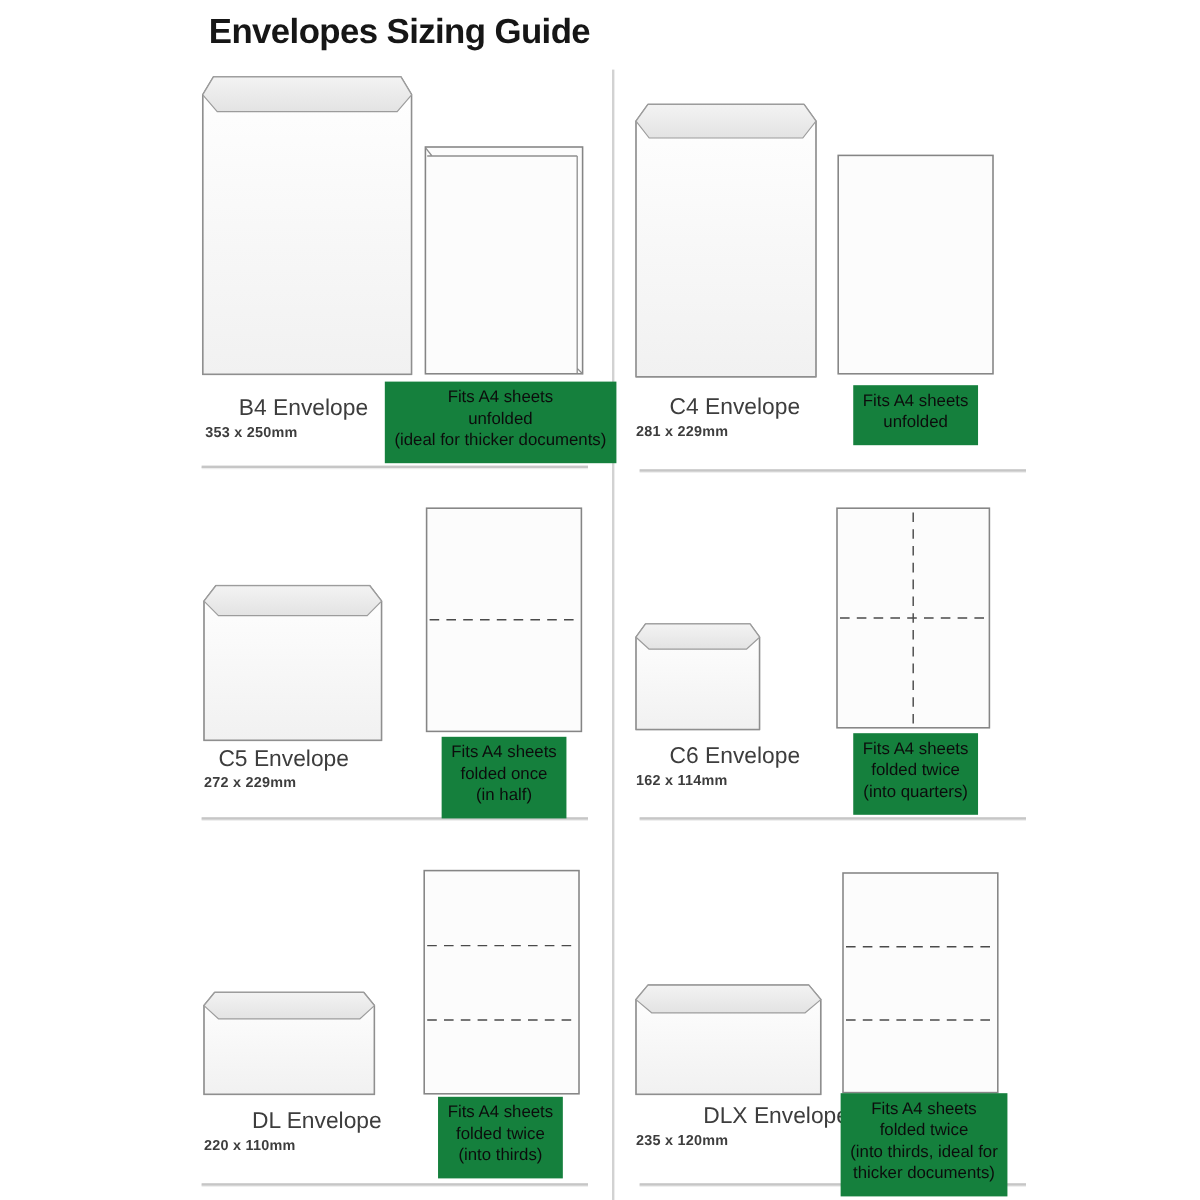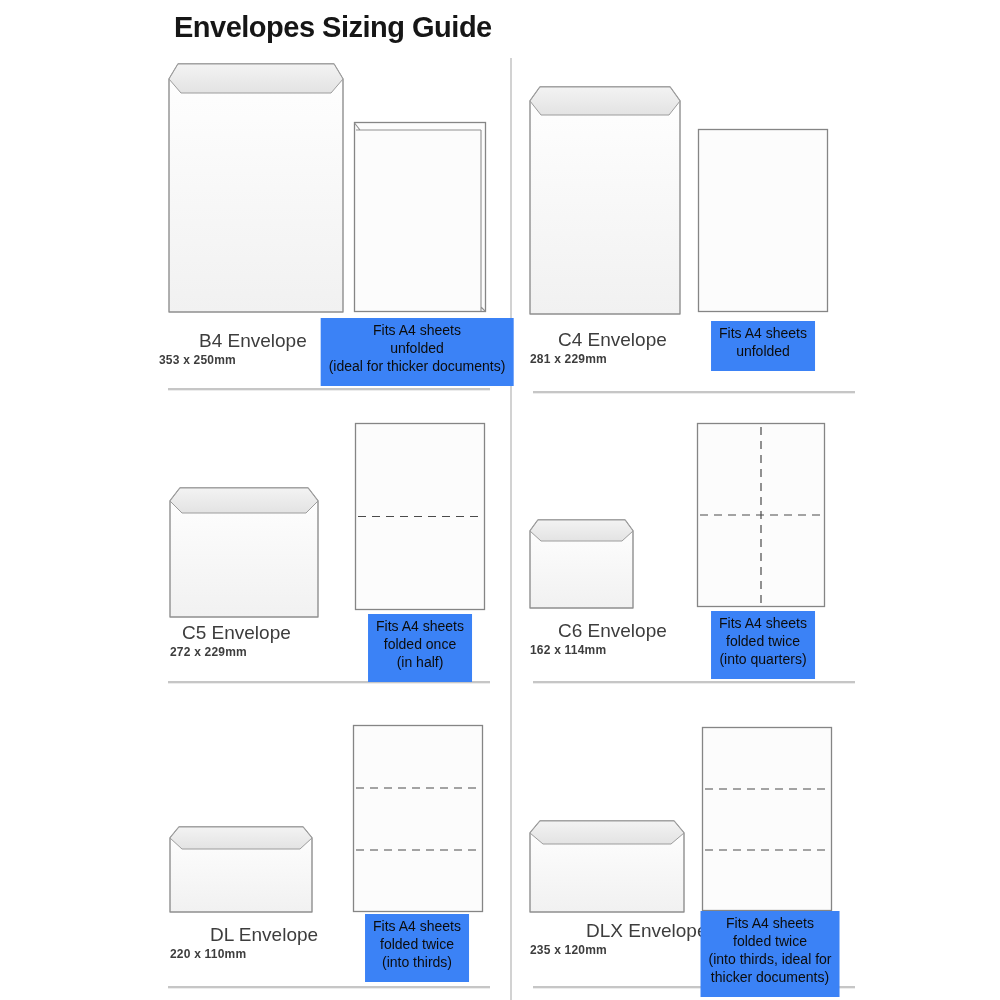--- a/index.html
+++ b/index.html
@@ -11,21 +11,21 @@
   .abs { position:absolute; }
   .title {
     font-size:29px; font-weight:bold; color:#161616; letter-spacing:-0.5px;
   }
   .divider-h { height:2px; background:#c6c6c6; box-shadow:0 1px 0 #ececec; }
   .divider-v { width:2px; background:#d2d2d2; }
   .env-name { font-size:19px; color:#3d3d3d;margin-left:28px; }
   .env-size { font-size:12px; font-weight:bold; color:#3d3d3d; letter-spacing:0.2px; }
   .fits {
     font-size:14px; line-height:18px; color:#0c0c0c; text-align:center;
-    white-space:pre-line; background:#3b82f6; padding:3px 8px 11px;
+    white-space:pre-line; background:#15803d; padding:3px 8px 11px;
     transform:translateX(-50%);
   }
   svg { display:block; }
 </style>
 </head>
 <body>
 
 <svg width="0" height="0" style="position:absolute" aria-hidden="true">
   <defs>
     <linearGradient id="bodyGrad" x1="0" y1="0" x2="0" y2="1">
@@ -52,21 +52,21 @@
 <section>
   <svg class="abs" style="left:168px; top:63px;" width="176" height="250" viewBox="0 0 176 250">
     <polygon points="10,1 166,1 175,16 175,249 1,249 1,16" fill="url(#bodyGrad)" stroke="#8f8f8f" stroke-width="1.4" stroke-linejoin="round"></polygon>
     <polygon points="10,1 166,1 175,16 163,30 13,30 1,16" fill="url(#flapGrad)" stroke="#9c9c9c" stroke-width="1" stroke-linejoin="round"></polygon>
   </svg>
   <svg class="abs" style="left:353px; top:121px;" width="134" height="192" viewBox="0 0 134 192">
     <rect x="1.5" y="1.5" width="131" height="189" fill="#fcfcfc" stroke="#858585" stroke-width="1.3"></rect>
     <path d="M1.5,2 L7,9 M3,9 L128,9 M128,9 L128,190 M132.5,190.5 L128,186" fill="none" stroke="#8f8f8f" stroke-width="1.1"></path>
   </svg>
   <div class="abs env-name" style="left:171px; top:330px;">B4 Envelope</div>
-  <div class="abs env-size" style="left:159px; top:353px;">353 x 250mm</div>
+  <div class="abs env-size" style="left:171px; top:353px;">353 x 250mm</div>
   <div class="abs fits" style="left:417px; top:318px;">Fits A4 sheets
 unfolded
 (ideal for thicker documents)</div>
 </section>
 
 <section>
   <svg class="abs" style="left:529px; top:86px;" width="152" height="229" viewBox="0 0 152 229">
     <polygon points="11,1 141,1 151,15 151,228 1,228 1,15" fill="url(#bodyGrad)" stroke="#8f8f8f" stroke-width="1.4" stroke-linejoin="round"></polygon>
     <polygon points="11,1 141,1 151,15 140,29 12,29 1,15" fill="url(#flapGrad)" stroke="#9c9c9c" stroke-width="1" stroke-linejoin="round"></polygon>
   </svg>

